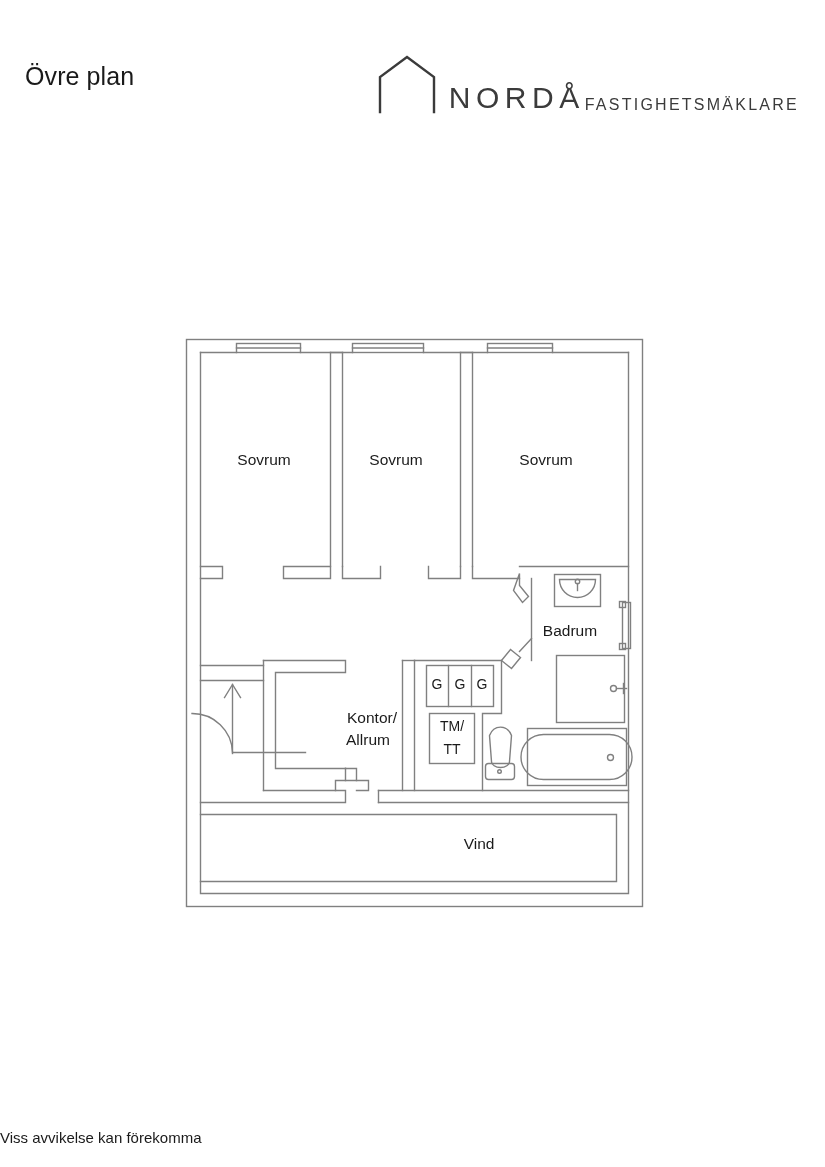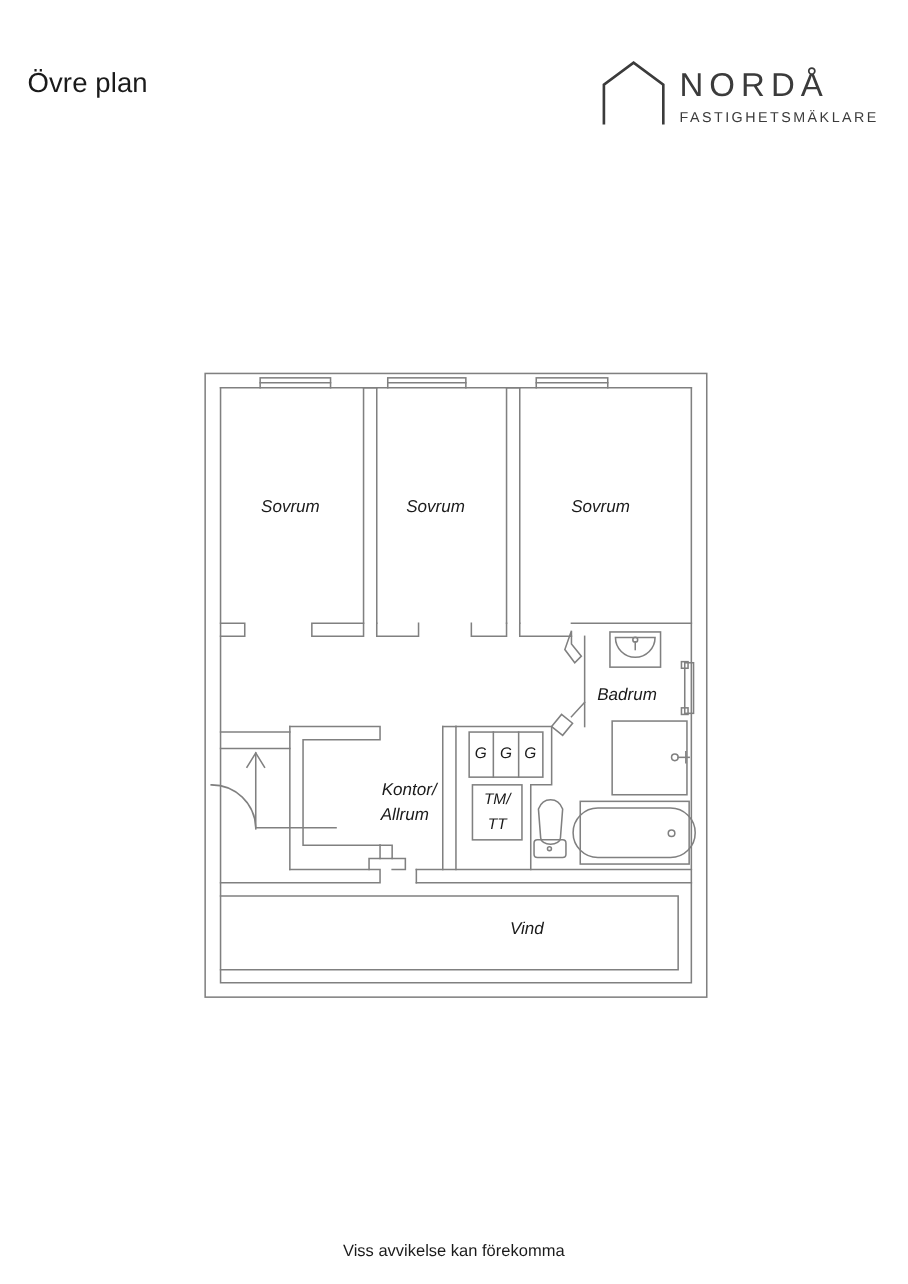--- a/index.html
+++ b/index.html
@@ -37,49 +37,48 @@
     align-items: flex-end;
     gap: 13px;
   }
   #brand-logo .house-mark {
     display: block;
     width: 58px;
     height: 59px;
   }
   #brand-logo .wordmark {
     display: flex;
-    flex-direction: column;
-    align-items: flex-start;
+    flex-direction: row;
+    align-items: flex-end;
     padding-bottom: 1px;
   }
   #brand-logo .brand-name {
     font-size: 30px;
     letter-spacing: 5.5px;
     color: #3b3b3b;
     line-height: 1;
     white-space: nowrap;
   }
   #brand-logo .brand-sub {
-    font-size: 13px;
+    font-size: 16px;
     letter-spacing: 2.25px;
     color: #3b3b3b;
     line-height: 1;
     margin-top: 7px;
     white-space: nowrap;
     text-align: right;
   }
 
   
   #floorplan {
     position: absolute;
     left: 0;
     top: 0;
     width: 825px;
     height: 1167px;
-    font-style: italic;
   }
   #floorplan svg {
     display: block;
     width: 825px;
     height: 1167px;
   }
 
   .room-label {
     font-family: "Liberation Sans", sans-serif;
     font-size: 15.5px;
@@ -94,21 +93,20 @@
     text-anchor: middle;
     dominant-baseline: middle;
   }
 
   
   #footer-note {
     position: absolute;
     left: 0;
     top: 1129px;
     width: 825px;
-    text-align: center;
     font-size: 15px;
     color: #1a1a1a;
   }
 </style>
 </head>
 <body>
 
 <div id="page-title">Övre plan</div>
 
 <div id="brand-logo">

